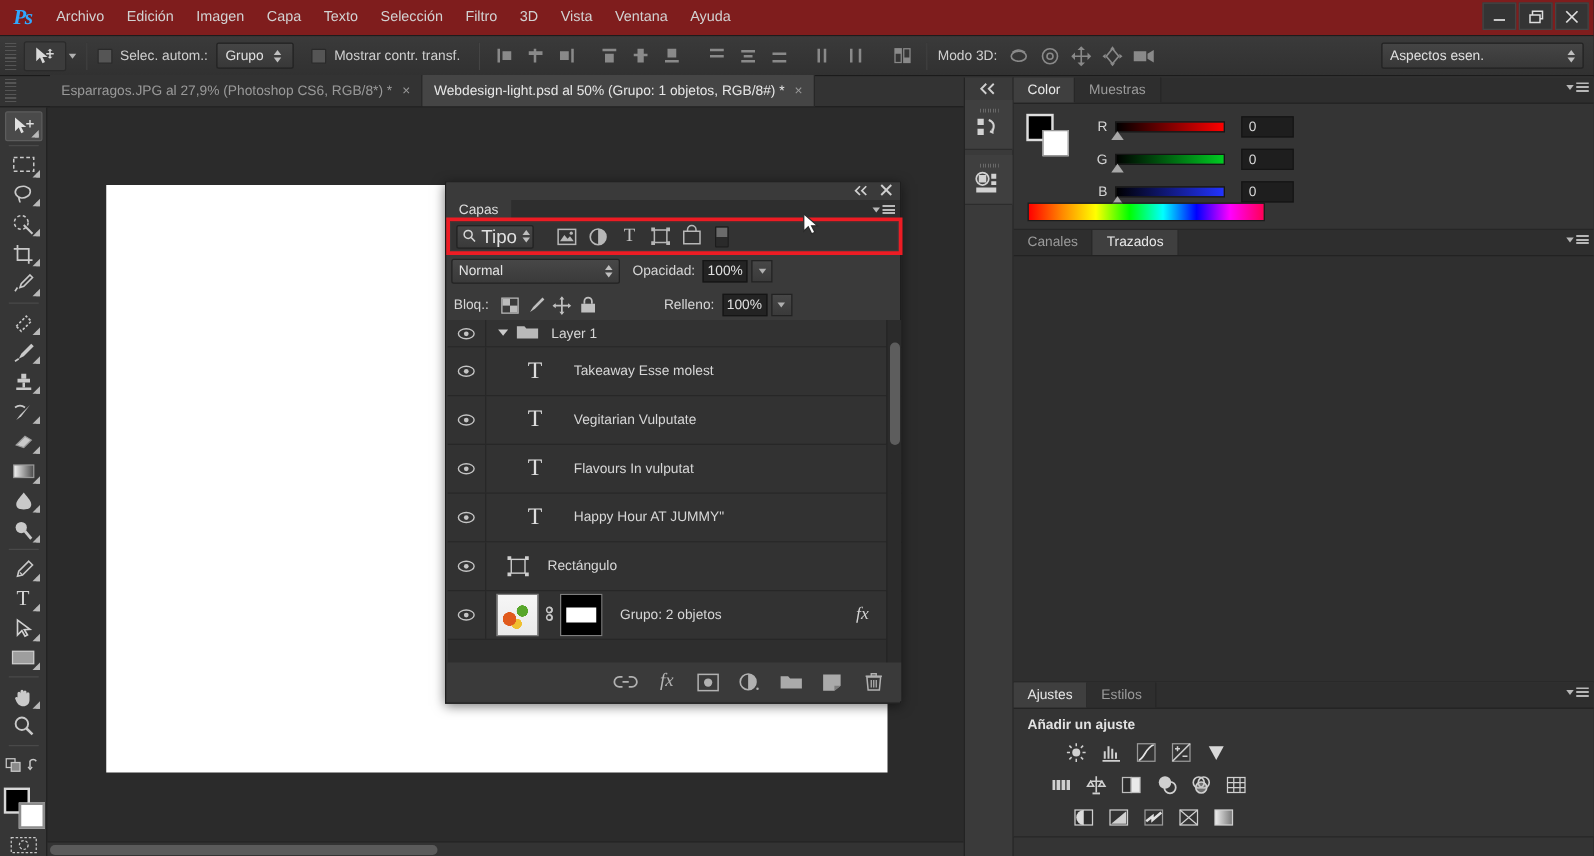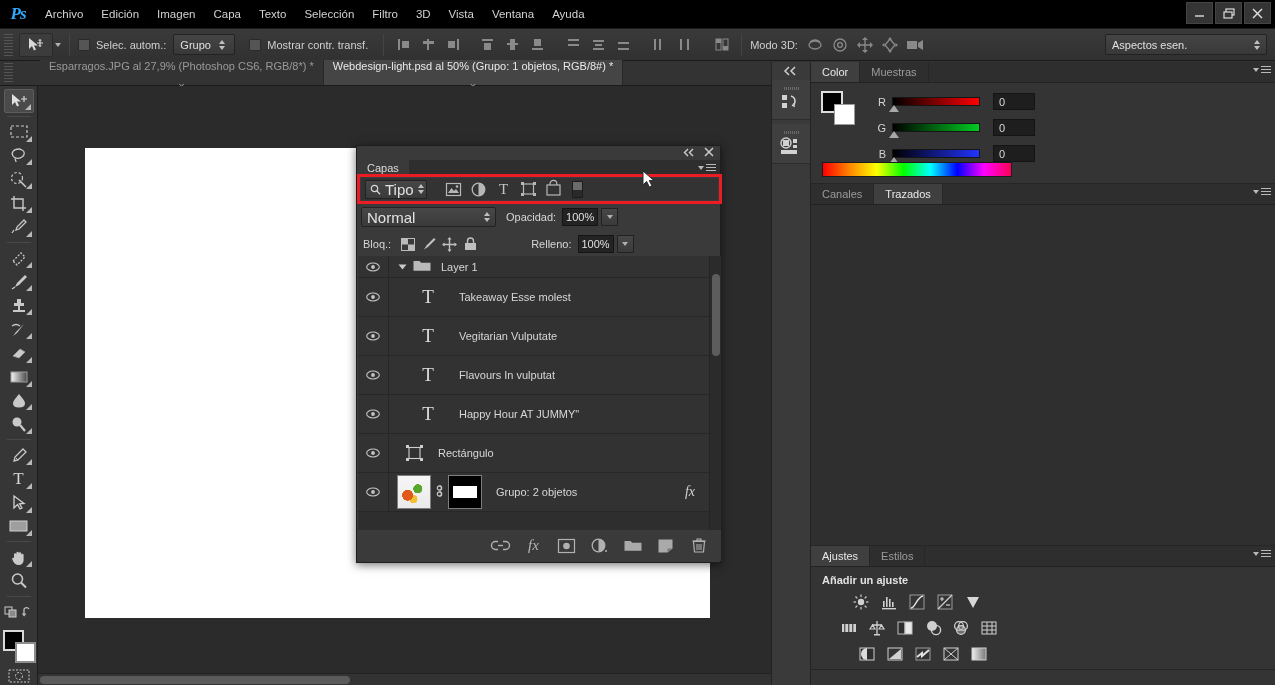--- a/index.html
+++ b/index.html
@@ -10,21 +10,21 @@
     font-size: 11px;
     color: #c8c8c8;
     overflow: hidden;
     user-select: none;
   }
   .app { position: relative; width: 1275px; height: 685px; background: #292929; }
 
   
   .menubar {
     position: absolute; left:0; top:0; width:1275px; height:29px;
-    background: #000000; border-bottom: 1px solid #1c1c1c;
+    background: #7f1d1d; border-bottom: 1px solid #1c1c1c;
     display: flex; align-items: center;
   }
   .ps-logo {
     width: 36px; height: 29px; display:flex; align-items:center; justify-content:center;
     color: #31a8ff; font-weight: bold; font-size: 17px; font-style: italic;
     font-family: "Liberation Serif", serif; letter-spacing: -1px;
   }
   .menu-item {
     padding: 0 9px; height: 29px; line-height: 29px; font-size: 11.5px; color: #d2d2d2;
     white-space: nowrap;
@@ -81,21 +81,20 @@
     position:absolute; left:0; top:61px; width:1275px; height:25px;
     background:#333; border-bottom:1px solid #1b1b1b; display:flex; align-items:flex-end;
     padding-left: 40px;
   }
   .tabgrip { position:absolute; left:4px; top:2px; width:9px; height:20px;
      background: repeating-linear-gradient(to bottom,#555 0 1px,transparent 1px 3px); }
   .tab {
     height:25px; display:flex; align-items:center; gap:8px; padding: 0 9px;
     font-size:11px; color:#9a9a9a; background:#333; border-right:1px solid #272727;
     white-space:nowrap;
-    flex-direction:column;
   }
   .tab.active { background:#454545; color:#e8e8e8; }
   .tab .x { font-size:11px; color:#9a9a9a; }
 
   
   .toolbar {
     position:absolute; left:0; top:86px; width:38px; height:599px;
     background:#363636; border-right:1px solid #1d1d1d;
     display:flex; flex-direction:column; align-items:center; padding-top:3px;
   }
@@ -213,21 +212,21 @@
   }
   .fico { width:25px; height:20px; display:flex; align-items:center; justify-content:center; opacity:.85; }
   .ftoggle { margin-left:6px; width:11px; height:17px; background:linear-gradient(#6b6b6b 0 50%,#2a2a2a 50% 100%); border:1px solid #1c1c1c; border-radius:1px;}
 
   .blend-row {
     position:absolute; left:4px; top:60px; width:357px; height:22px; display:flex; align-items:center;
   }
   .blend-sel {
     width:135px; height:20px; background:linear-gradient(#474747,#3a3a3a); border:1px solid #222;
     border-radius:2px; display:flex; align-items:center; justify-content:space-between;
-    padding:0 5px; font-size:15px; color:#e3e3e3;
+    padding:0 5px; font-size:11px; color:#e3e3e3;
   }
   .mini-label { font-size:11px; color:#d6d6d6; margin-left:10px; margin-right:6px; }
   .num-field {
     width:36px; height:18px; background:#232323; border:1px solid #151515; font-size:11px;
     color:#e0e0e0; display:flex; align-items:center; justify-content:center;
   }
   .num-arrow {
     width:17px; height:18px; background:linear-gradient(#474747,#3a3a3a); border:1px solid #222;
     margin-left:3px; display:flex; align-items:center; justify-content:center;
   }

